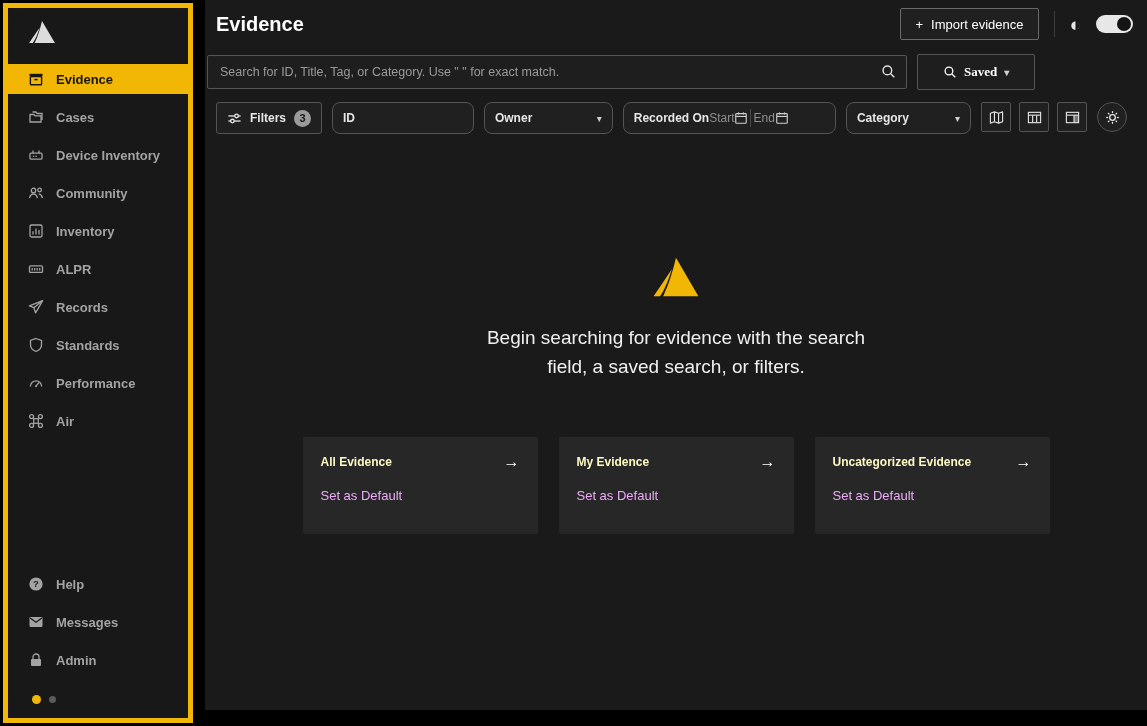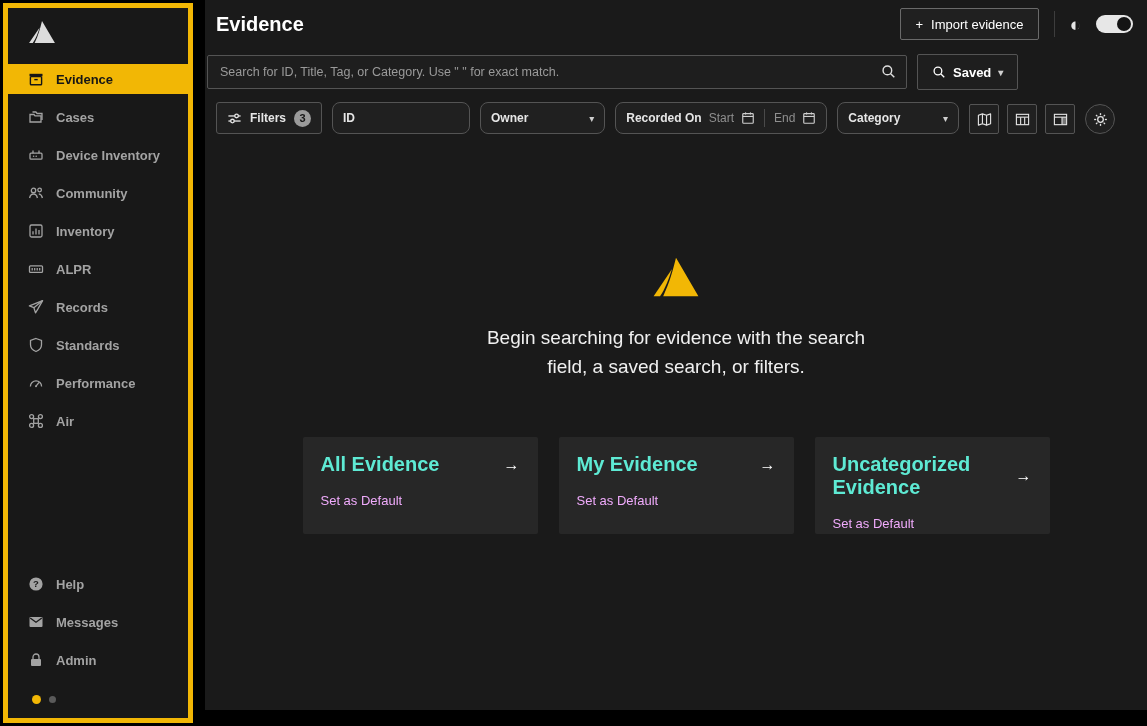--- a/index.html
+++ b/index.html
@@ -59,45 +59,45 @@
   .search-input {
     width:100%; height:34px;
     background:#1e1e1e; border:1px solid #545454; border-radius:2px;
     color:#7dd3fc; font-size:12.5px; padding:0 38px 0 12px; outline:none;
     font-family:inherit;
   }
   .search-input::placeholder { color:#9a9a9a; }
   .search-glass { position:absolute; right:11px; top:9px; color:#e0e0e0; }
   .btn-saved {
     display:flex; align-items:center; gap:7px;
-    height:36px; padding:0 14px;
+    height:36px; padding:0 25px;
     background:#1e1e1e; border:1px solid #545454; border-radius:2px;
-    color:#fff; font-size:13px; font-weight:700; cursor:pointer;
+    color:#fff; font-size:13px; font-weight:700; cursor:pointer;font-family:Liberation Serif, serif;
   }
   .caret { font-size:10px; color:#cfcfcf; }
 
   
-  .filters-row { display:flex; align-items:flex-end; gap:10px; padding:4px 32px 10px 11px; }
+  .filters-row { display:flex; align-items:flex-start; gap:10px; padding:4px 20px 10px 11px; }
   .fbox {
     height:32px; display:flex; align-items:center;
     background:#202020; border:1px solid #545454; border-radius:8px;
     padding:0 10px; font-size:12px; color:#e6e6e6; cursor:pointer;
   }
   .fbox .lbl { font-weight:700; white-space:nowrap; }
   .btn-filters { gap:8px; border-radius:3px; font-weight:700; }
   .badge {
     min-width:17px; height:17px; border-radius:9px; background:#9b9b9b;
     color:#151515; font-size:11px; font-weight:700;
     display:flex; align-items:center; justify-content:center; padding:0 4px;
   }
   .f-id { width:150px; }
   .f-id .ghost { flex:1; margin-left:8px; }
   .f-owner { width:136px; }
   .f-owner .caret { margin-left:auto; }
-  .f-rec { width:226px; gap:7px; }
+  .f-rec { width:226px; }
   .f-rec .ph { color:#8f8f8f; }
   .f-rec .cal { color:#cfcfcf; }
   .f-rec .seg-div { width:1px; height:18px; background:#4a4a4a; margin:0 2px; }
   .f-cat { width:132px; }
   .f-cat .caret { margin-left:auto; }
   .view-btns { margin-left:auto; display:flex; align-items:center; gap:8px; }
   .icon-btn {
     width:30px; height:30px; display:flex; align-items:center; justify-content:center;
     background:#202020; border:1px solid #545454; border-radius:2px;
     color:#e2e2e2; cursor:pointer;
@@ -107,21 +107,21 @@
   
   .content { padding-top:112px; }
   .empty-logo { display:flex; justify-content:center; }
   .empty-msg { margin-top:26px; text-align:center; font-size:19px; line-height:1.5; color:#f0f0f0; }
   .cards { display:flex; justify-content:center; gap:21px; margin-top:56px; }
   .card {
     width:235px; height:97px; background:#272727; border-radius:2px;
     padding:16px 18px;
   }
   .card-top { display:flex; align-items:center; justify-content:space-between; }
-  .card-title { font-size:20px; font-weight:700; color:#5eead4; }
+  .card-title { font-size:12px; font-weight:700; color:#fef9c3; }
   .card-arrow { font-size:16px; color:#fff; }
   .card-link { display:inline-block; margin-top:17px; font-size:13px; color:#f0abfc; text-decoration:none; cursor:pointer; }
 </style>
 </head>
 <body>
 
 <div class="sidebar">
   <div class="side-logo">
     <svg width="28" height="24" viewBox="0 0 60 52">
       <path d="M30 2 L58 50 L14 50 C22 33 26 18 30 2 Z" fill="currentColor"></path>

